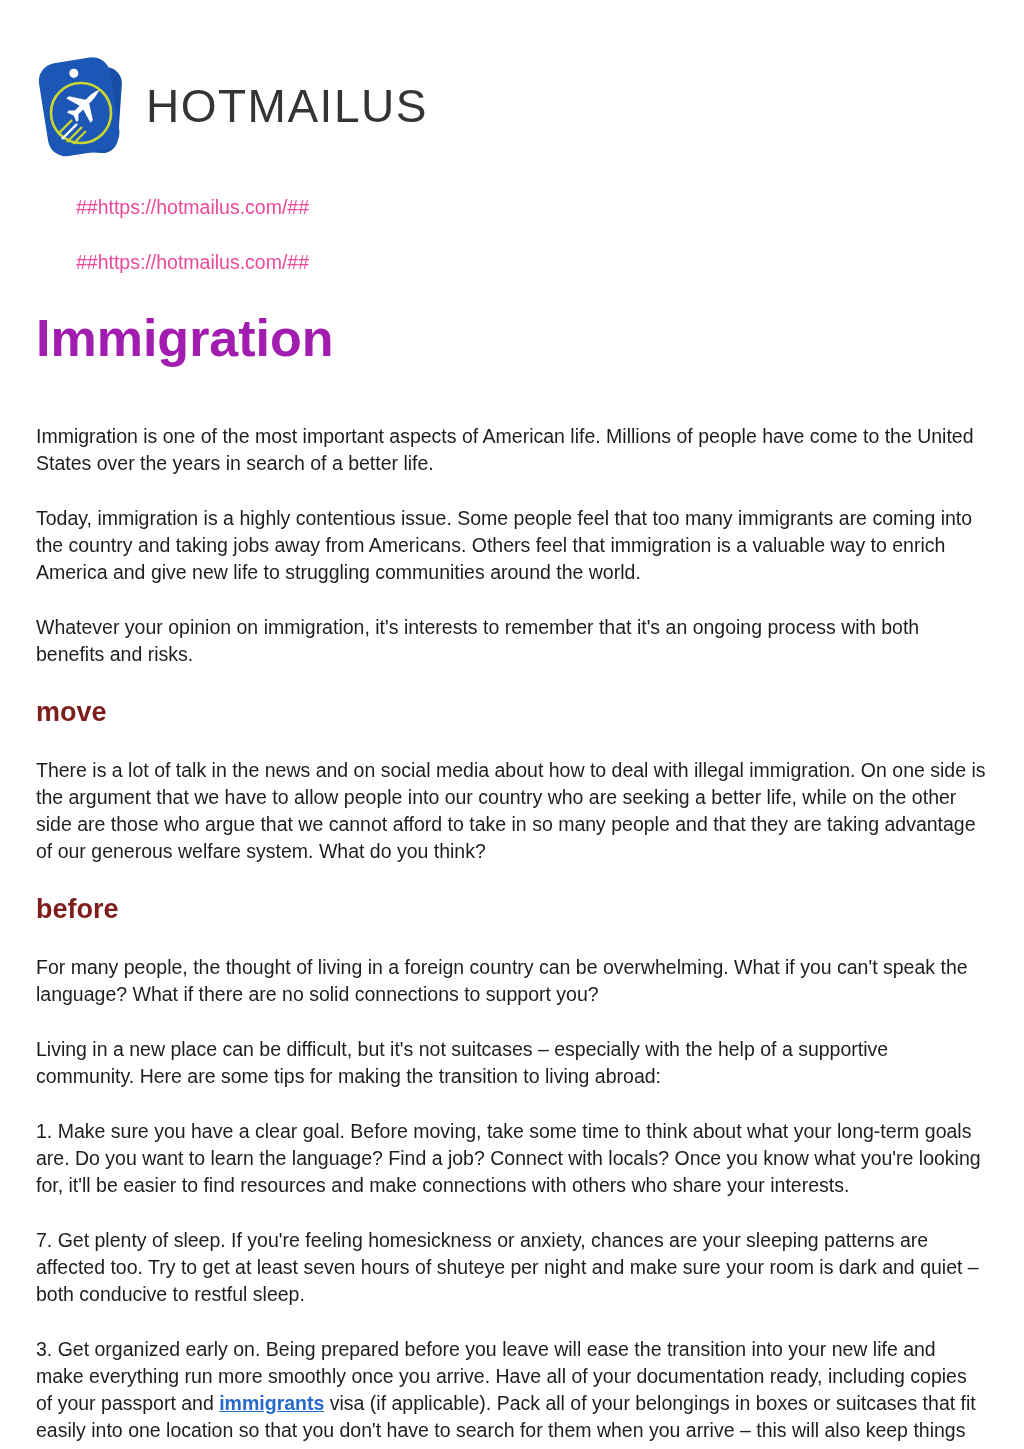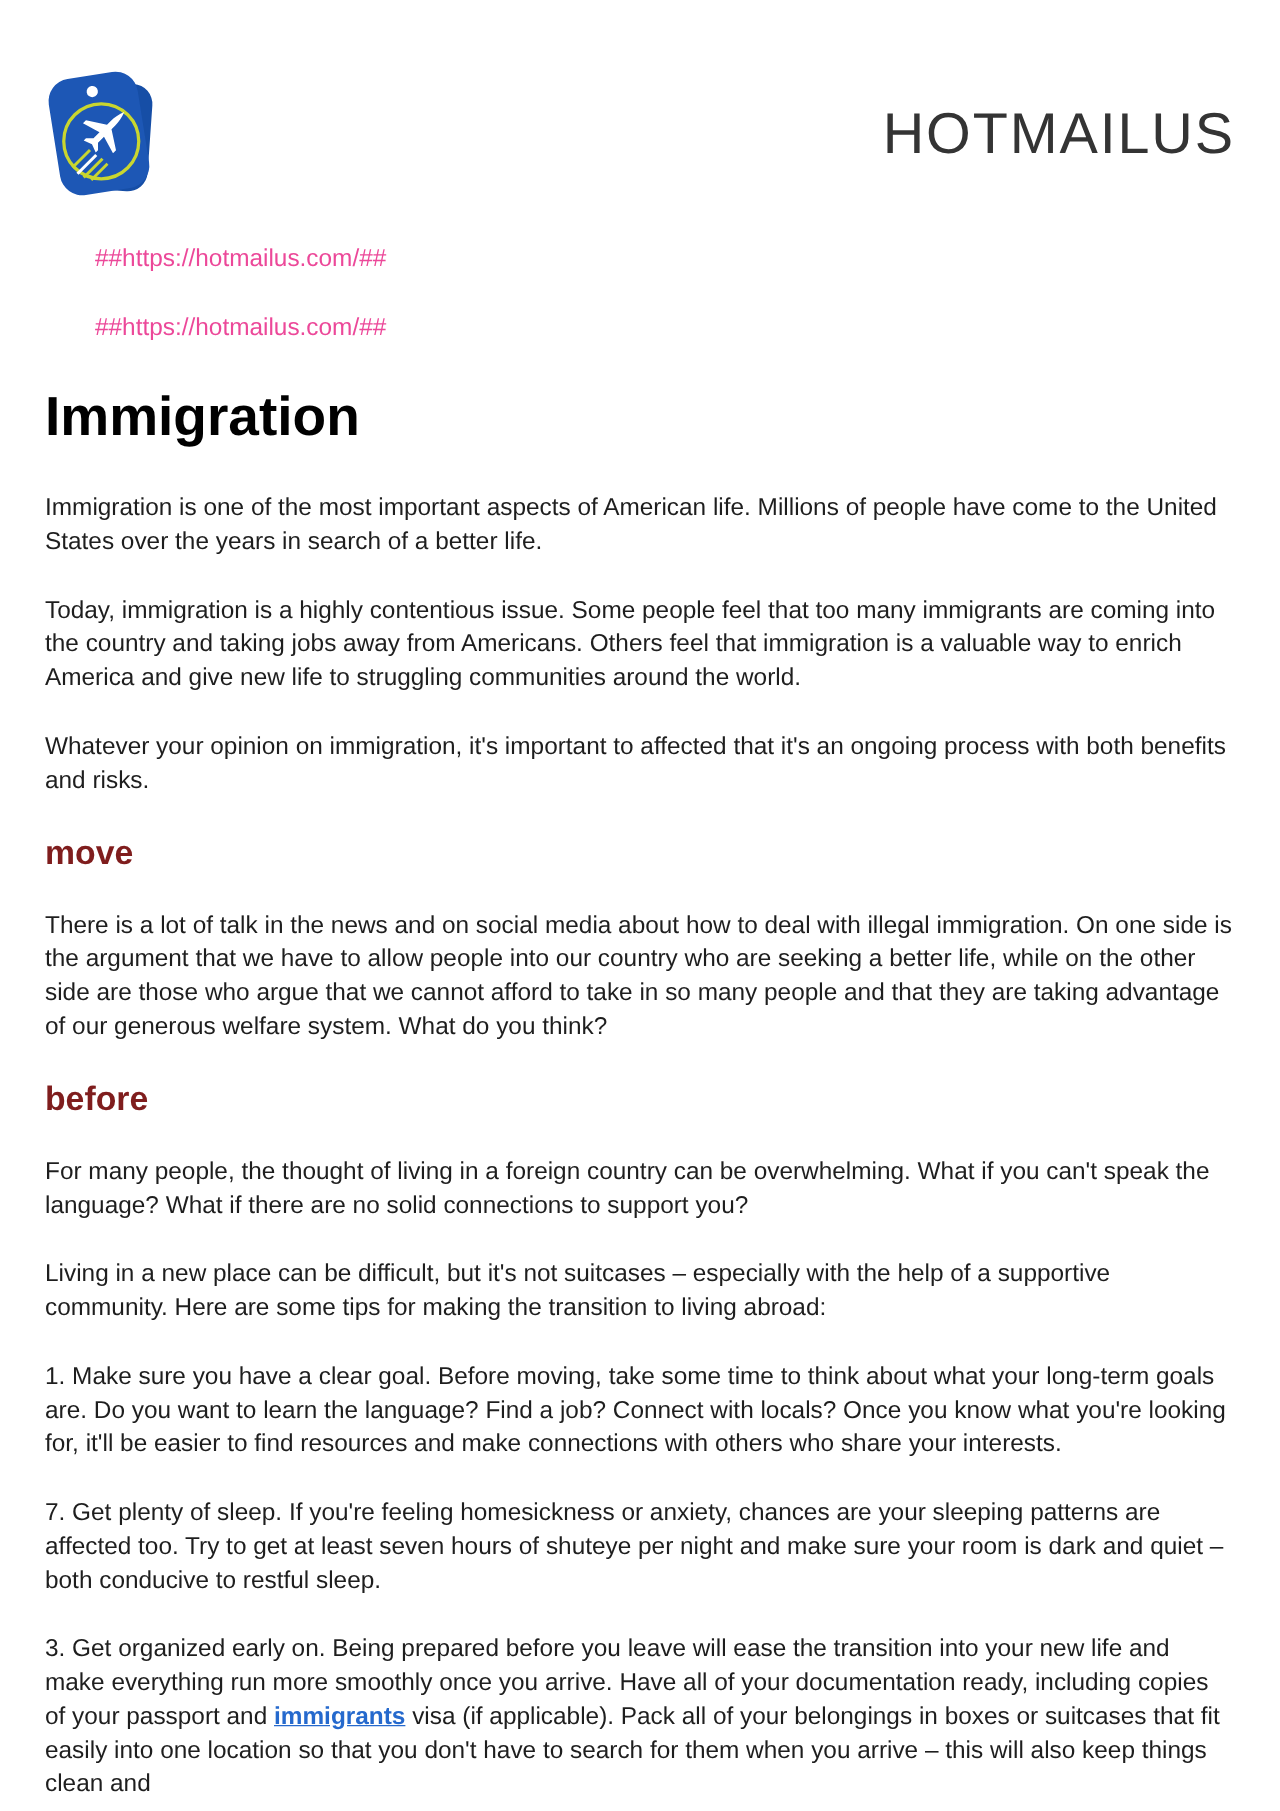--- a/index.html
+++ b/index.html
@@ -7,45 +7,45 @@
   body {
     width: 1024px;
     height: 1449px;
     background: #ffffff;
     font-family: "Liberation Sans", "DejaVu Sans", sans-serif;
     color: #1e1e1e;
     overflow: hidden;
   }
   .page { padding: 52px 36px 0 36px; }
 
-  .header { display: flex; align-items: center; gap: 29px; height: 112px; justify-content: space-between; }
+  .header { display: flex; align-items: center; gap: 16px; height: 112px; }
   .logo-icon { flex: 0 0 auto; display: block; }
   .brand {
     font-size: 46px;
     font-weight: 300;
     color: #343434;
     letter-spacing: 1.5px;
     line-height: 1;
     margin-top: -4px;
   }
 
   .url-line {
     margin-top: 30px;
     font-size: 19.5px;
     line-height: 27px;
     color: #ec4899;
     margin-left: 40px;
   }
   .url-line + .url-line { margin-top: 28px; }
 
   h1.title {
-    font-size: 44px;
+    font-size: 52px;
     line-height: 1.25;
-    margin: 30px 0 32px 0;
-    color: #000000;
+    margin: 30px 0 52px 0;
+    color: #a21caf;
     font-weight: 700;
   }
   h2.section-heading {
     font-size: 27px;
     line-height: 33px;
     margin: 28px 0;
     color: #7f1d1d;
     font-weight: 700;
   }
   p.body-text {
@@ -92,21 +92,21 @@
     <span class="brand">HOTMAILUS</span>
   </div>
 
   <div class="url-line">##https://hotmailus.com/##</div>
   <div class="url-line">##https://hotmailus.com/##</div>
 
   <h1 class="title">Immigration</h1>
 
   <p class="body-text">Immigration is one of the most important aspects of American life. Millions of people have come to the United States over the years in search of a better life.</p>
   <p class="body-text">Today, immigration is a highly contentious issue. Some people feel that too many immigrants are coming into the country and taking jobs away from Americans. Others feel that immigration is a valuable way to enrich America and give new life to struggling communities around the world.</p>
-  <p class="body-text">Whatever your opinion on immigration, it's important to affected that it's an ongoing process with both benefits and risks.</p>
+  <p class="body-text">Whatever your opinion on immigration, it's interests to remember that it's an ongoing process with both benefits and risks.</p>
 
   <h2 class="section-heading">move</h2>
   <p class="body-text">There is a lot of talk in the news and on social media about how to deal with illegal immigration. On one side is the argument that we have to allow people into our country who are seeking a better life, while on the other side are those who argue that we cannot afford to take in so many people and that they are taking advantage of our generous welfare system. What do you think?</p>
 
   <h2 class="section-heading">before</h2>
   <p class="body-text">For many people, the thought of living in a foreign country can be overwhelming. What if you can't speak the language? What if there are no solid connections to support you?</p>
   <p class="body-text">Living in a new place can be difficult, but it's not suitcases – especially with the help of a supportive community. Here are some tips for making the transition to living abroad:</p>
   <p class="body-text">1. Make sure you have a clear goal. Before moving, take some time to think about what your long-term goals are. Do you want to learn the language? Find a job? Connect with locals? Once you know what you're looking for, it'll be easier to find resources and make connections with others who share your interests.</p>
   <p class="body-text">7. Get plenty of sleep. If you're feeling homesickness or anxiety, chances are your sleeping patterns are affected too. Try to get at least seven hours of shuteye per night and make sure your room is dark and quiet – both conducive to restful sleep.</p>
 

